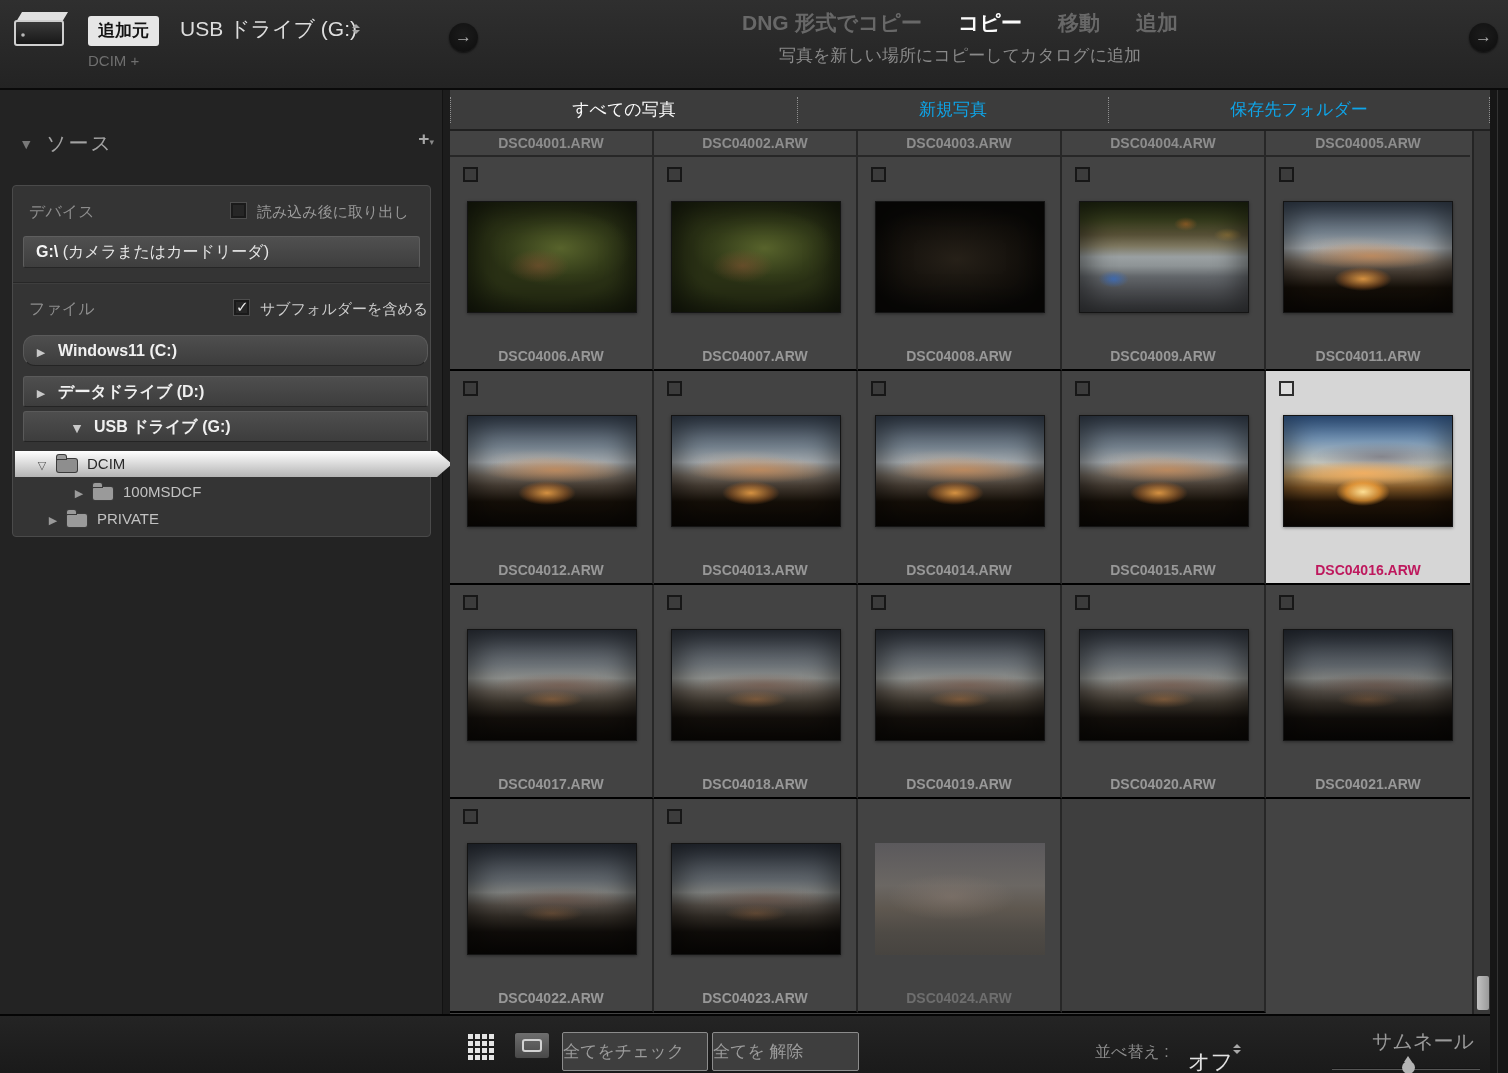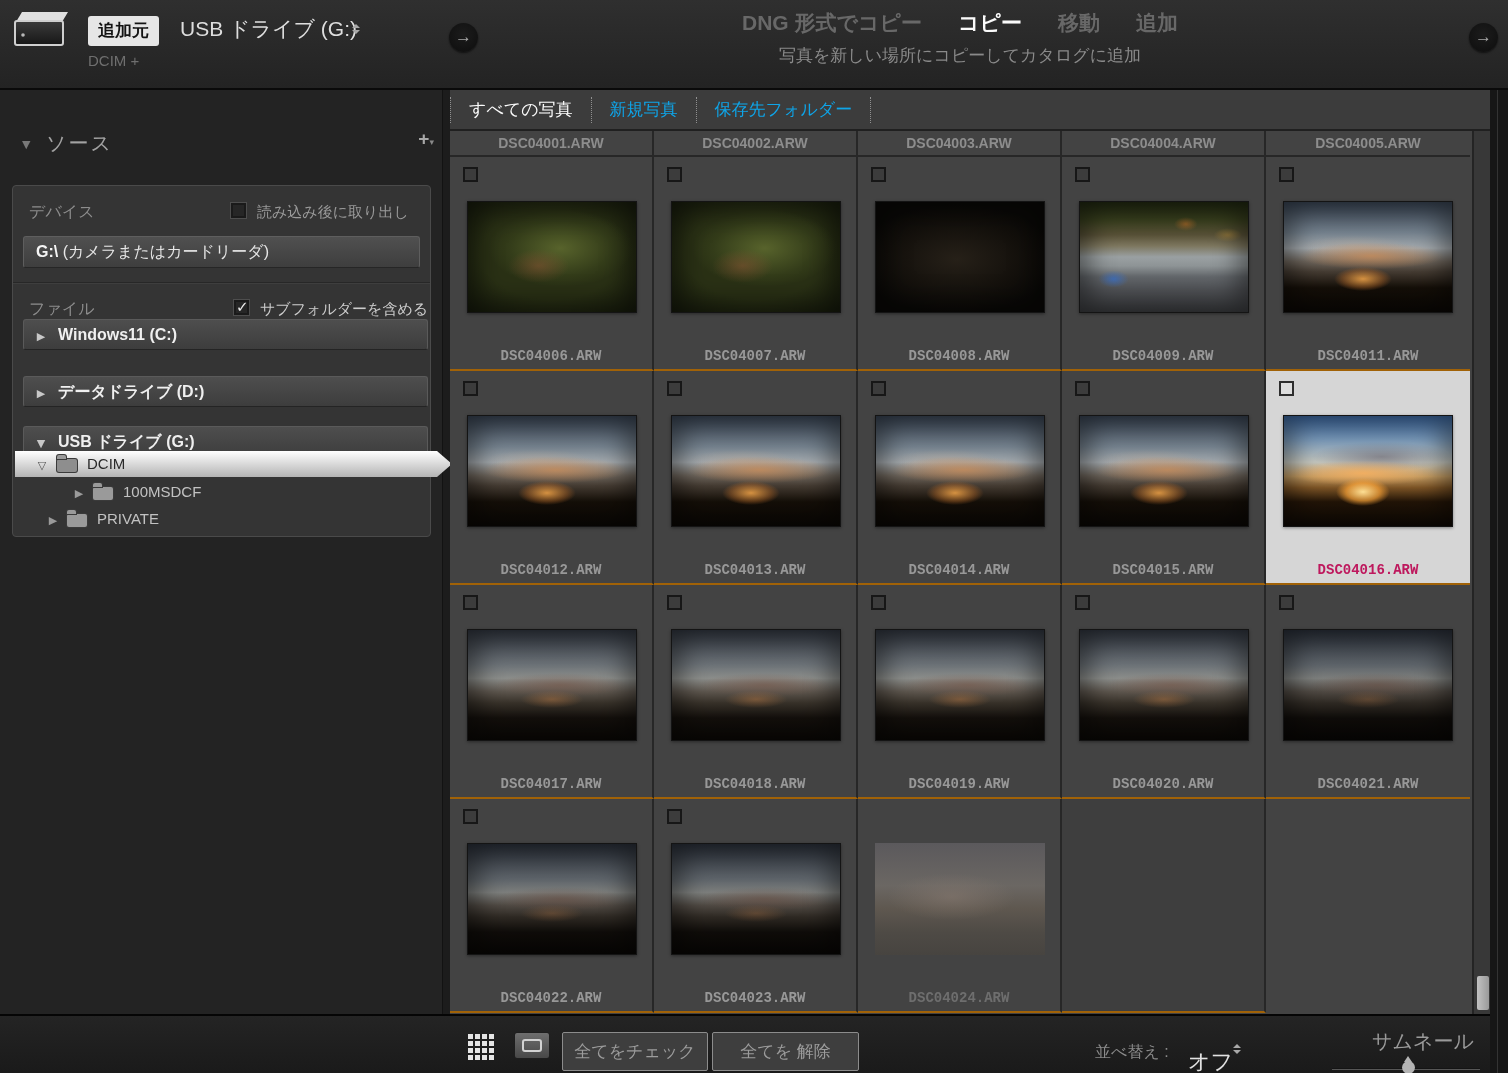--- a/index.html
+++ b/index.html
@@ -60,31 +60,31 @@
   .tree-tri { display:inline-block; text-align:center; font-size:11px;
     font-family:"DejaVu Sans",sans-serif; }
   .folder { display:inline-block; width:20px; height:13px; background:#9a9a9a; border-radius:2px;
     position:relative; vertical-align:middle; margin-right:10px; box-shadow:0 0 0 1px #3a3a3a; }
   .folder::before { content:""; position:absolute; top:-4px; left:0; width:9px; height:4px;
     background:#9a9a9a; border-radius:2px 2px 0 0; box-shadow:0 0 0 1px #3a3a3a; }
 
   
   #main { position:absolute; left:450px; top:90px; width:1040px; height:924px; background:#434343; }
   #tabbar { position:relative; width:100%; height:41px; background:#3c3c3c;
-    border-bottom:2px solid #202020; display:flex; justify-content:flex-start; align-items:center; }
+    border-bottom:2px solid #202020; display:flex; justify-content:space-between; align-items:center; }
   .tab { font-size:17px; color:#0ea5e9; padding:0 18px; }
   .tab.sel { color:#fcfcfc; }
   .dotsep { width:0; height:26px; border-left:1px dotted #909090; }
   #gridarea { position:absolute; left:0; top:41px; width:1020px; height:883px; }
   #partial-row { display:grid; grid-template-columns:repeat(5,204px); height:26px; }
   .pcell { position:relative; border-right:2px solid #272727; border-bottom:2px solid #272727; }
   .pcell:nth-child(5n) { border-right:none; }
   #cells { display:grid; grid-template-columns:repeat(5,204px); grid-auto-rows:214px; }
   .cell { position:relative; background:#434343; border-right:2px solid #272727;
-    border-bottom:2px solid #a16207;font-family:Liberation Mono, monospace; }
+    border-bottom:2px solid #000000; }
   .cell:nth-child(5n) { border-right:none; }
   .cell.selected { background:#d6d6d6; }
   .cell.empty { background:#3e3e3e; }
   .cb { position:absolute; left:13px; top:10px; width:15px; height:15px;
     border:2px solid #171717; background:rgba(20,20,20,.12); }
   .selected .cb { border-color:#2e2e2e; background:rgba(255,255,255,.2); }
   .fn { position:absolute; left:0; right:0; bottom:5px; text-align:center;
     font-size:14px; font-weight:bold; color:#989898; }
   .pcell .fn { bottom:4px; color:#8d8d8d; }
   .selected .fn { color:#be185d; }
@@ -146,21 +146,21 @@
     box-shadow:7px 0 #e5e5e5,14px 0 #e5e5e5,21px 0 #e5e5e5,
     0 7px #e5e5e5,7px 7px #e5e5e5,14px 7px #e5e5e5,21px 7px #e5e5e5,
     0 14px #e5e5e5,7px 14px #e5e5e5,14px 14px #e5e5e5,21px 14px #e5e5e5,
     0 21px #e5e5e5,7px 21px #e5e5e5,14px 21px #e5e5e5,21px 21px #e5e5e5; }
   #loupe-btn { position:absolute; left:514px; top:16px; width:36px; height:27px;
     background:linear-gradient(180deg,#6e6e6e,#484848); border:1px solid #1e1e1e; border-radius:3px; }
   #loupe-btn::after { content:""; position:absolute; left:7px; top:6px; right:7px; bottom:6px;
     border:2px solid #d2d2d2; border-radius:3px; }
   .tb-btn { position:absolute; top:16px; height:39px; background:#3e3e3e;
     border:1px solid #8c8c8c; border-radius:2px; color:#9c9c9c; font-size:17px;
-    text-align:center; line-height:37px; }
+    line-height:37px; }
   #sort-lbl { position:absolute; left:1095px; top:26px; color:#8a8a8a; font-size:16px; }
   #sort-val { position:absolute; left:1188px; top:23px; color:#e2e2e2; font-size:22px;margin-top:8px; }
   #sort-updown { position:absolute; left:1233px; top:28px; }
   #thumb-lbl { position:absolute; left:1335px; top:12px; color:#9a9a9a; font-size:20px;margin-left:37px; }
   #slider { position:absolute; left:1332px; top:52px; width:148px; height:2px;
     background:#141414; border-bottom:1px solid #565656; }
   #slider-thumb { position:absolute; left:70px; top:-7px; width:13px; height:13px;
     background:#b4b4b4; border-radius:50%; }
   #slider-thumb::before { content:""; position:absolute; left:2px; top:-5px; width:0; height:0;
     border-left:4.5px solid transparent; border-right:4.5px solid transparent;
@@ -219,23 +219,23 @@
     <div id="g-button"><b>G:\</b><span> (カメラまたはカードリーダ)</span></div>
 
     <div id="pnl-div"></div>
 
     <span class="pnl-lbl" style="left:16px; top:113px;">ファイル</span>
     <span class="chk" style="left:221px; top:114px;">
         <span class="mark">✓</span>
       </span>
     <span class="chk-lbl" style="left:247px; top:114px; color:#cccccc;">サブフォルダーを含める</span>
 
-    <div class="drv-btn" style="top:133px;"><span class="tri">▶</span><span>Windows11 (C:)</span></div>
+    <div class="drv-btn" style="top:149px;border-radius:12px;"><span class="tri">▶</span><span>Windows11 (C:)</span></div>
     <div class="drv-btn" style="top:190px;"><span class="tri">▶</span><span>データドライブ (D:)</span></div>
-    <div class="drv-btn" style="top:240px;"><span class="tri">▼</span><span>USB ドライブ (G:)</span></div>
+    <div class="drv-btn" style="top:225px;padding-left:36px;"><span class="tri">▼</span><span>USB ドライブ (G:)</span></div>
 
     <div class="tree-row" id="row-dcim">
       <span class="tree-tri" style="width:30px; margin-left:12px; color:#555;">▽</span><span class="folder" style="background:#8e8e8e;"></span><span>DCIM</span>
     </div>
     <div class="tree-row" style="left:0; top:293px; width:100%;">
       <span class="tree-tri" style="width:28px; margin-left:52px; color:#9a9a9a;">▶</span><span class="folder"></span><span>100MSDCF</span>
     </div>
     <div class="tree-row" style="left:0; top:320px; width:100%;">
       <span class="tree-tri" style="width:28px; margin-left:26px; color:#9a9a9a;">▶</span><span class="folder"></span><span>PRIVATE</span>
     </div>

